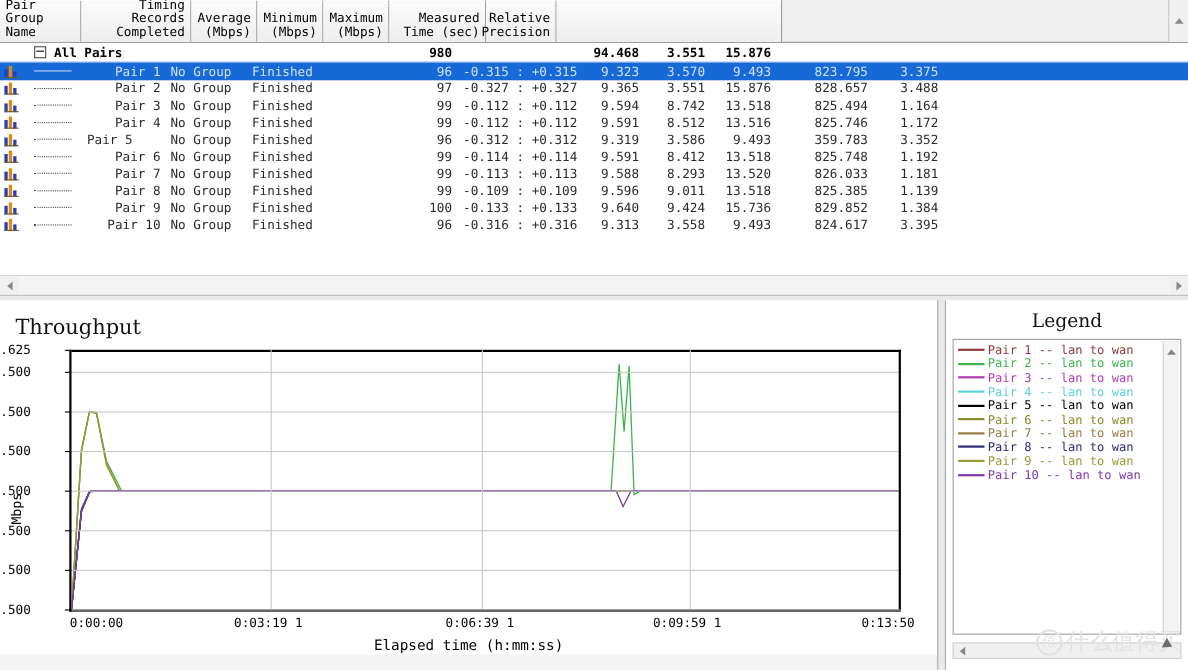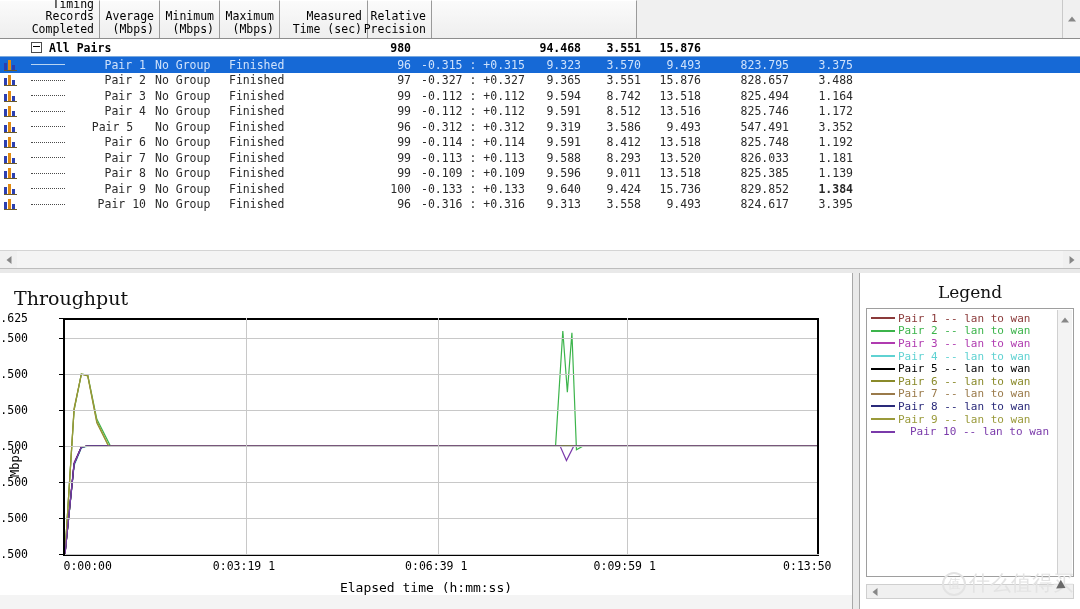--- a/index.html
+++ b/index.html
@@ -87,20 +87,22 @@
   #cursor{position:absolute;right:14px;bottom:18px;width:0;height:0;border-left:8px solid #6a6a6a;border-top:5px solid transparent;border-bottom:5px solid transparent;transform:rotate(28deg);}
 </style>
 </head>
 <body>
 
 <div id="app">
 
   <div id="table-panel">
 
     <div class="hdr-row" id="hdr-row">
+        <div class="hdr-cell left" style="width: 74px;">Pair Group
+Name</div>
         <div class="hdr-cell right" style="width: 100px;">Timing Records
 Completed</div>
         <div class="hdr-cell right" style="width: 60px;">Average
 (Mbps)</div>
         <div class="hdr-cell right" style="width: 60px;">Minimum
 (Mbps)</div>
         <div class="hdr-cell right" style="width: 60px;">Maximum
 (Mbps)</div>
         <div class="hdr-cell right" style="width: 88px;">Measured
 Time (sec)</div>
@@ -222,30 +224,30 @@
           <div class="cell l" style="width: 150px; display: flex; align-items: center; padding: 0px;">
             <span class="ticon">
               <i class="b1"></i>
               <i class="b2"></i>
               <i class="b3"></i>
               <u></u>
             </span>
             <span class="treecol">
               <span class="treeline"></span>
             </span>
-            <span style="flex: 1 1 0%; text-align: center; padding-right: 4px;">Pair 5</span>
+            <span style="flex: 1 1 0%; text-align: left; padding-right: 4px;">Pair 5</span>
           </div>
           <div class="cell l" style="width: 74px;">No Group</div>
           <div class="cell l" style="width: 92px;">Finished</div>
           <div class="cell r" style="width: 100px;">96</div>
           <div class="cell r" style="width: 110px;">-0.312 : +0.312</div>
           <div class="cell r" style="width: 60px;">9.319</div>
           <div class="cell r" style="width: 60px;">3.586</div>
           <div class="cell r" style="width: 60px;">9.493</div>
-          <div class="cell r" style="width: 88px;">547.491</div>
+          <div class="cell r" style="width: 88px;">359.783</div>
           <div class="cell r" style="width: 64px;">3.352</div>
         </div>
         <div class="datarow">
           <div class="cell l" style="width: 150px; display: flex; align-items: center; padding: 0px;">
             <span class="ticon">
               <i class="b1"></i>
               <i class="b2"></i>
               <i class="b3"></i>
               <u></u>
             </span>
@@ -324,21 +326,21 @@
             <span style="flex: 1 1 0%; text-align: right; padding-right: 4px;">Pair 9</span>
           </div>
           <div class="cell l" style="width: 74px;">No Group</div>
           <div class="cell l" style="width: 92px;">Finished</div>
           <div class="cell r" style="width: 100px;">100</div>
           <div class="cell r" style="width: 110px;">-0.133 : +0.133</div>
           <div class="cell r" style="width: 60px;">9.640</div>
           <div class="cell r" style="width: 60px;">9.424</div>
           <div class="cell r" style="width: 60px;">15.736</div>
           <div class="cell r" style="width: 88px;">829.852</div>
-          <div class="cell r" style="width: 64px; font-weight: bold;">1.384</div>
+          <div class="cell r" style="width: 64px;">1.384</div>
         </div>
         <div class="datarow">
           <div class="cell l" style="width: 150px; display: flex; align-items: center; padding: 0px;">
             <span class="ticon">
               <i class="b1"></i>
               <i class="b2"></i>
               <i class="b3"></i>
               <u></u>
             </span>
             <span class="treecol">
@@ -464,21 +466,21 @@
             <span>Pair 7 -- lan to  wan</span>
           </div>
           <div class="leg-item" style="color: rgb(42, 42, 122);">
             <span class="leg-swatch" style="border-top-color: rgb(42, 42, 122);"></span>
             <span>Pair 8 -- lan to  wan</span>
           </div>
           <div class="leg-item" style="color: rgb(154, 154, 58);">
             <span class="leg-swatch" style="border-top-color: rgb(154, 154, 58);"></span>
             <span>Pair 9 -- lan to  wan</span>
           </div>
-          <div class="leg-item" style="color: rgb(122, 58, 170); gap: 12px;">
+          <div class="leg-item" style="color: rgb(122, 58, 170);">
             <span class="leg-swatch" style="border-top-color: rgb(122, 58, 170);"></span>
             <span>Pair 10 -- lan to  wan</span>
           </div>
         </div>
       <div class="leg-vscroll">
         <span class="arrow-g up" style="left:7px;top:10px;"></span>
       </div>
     </div>
     <div class="leg-hscroll">
       <span class="arrow-g lft" style="left:8px;top:7px;"></span>

